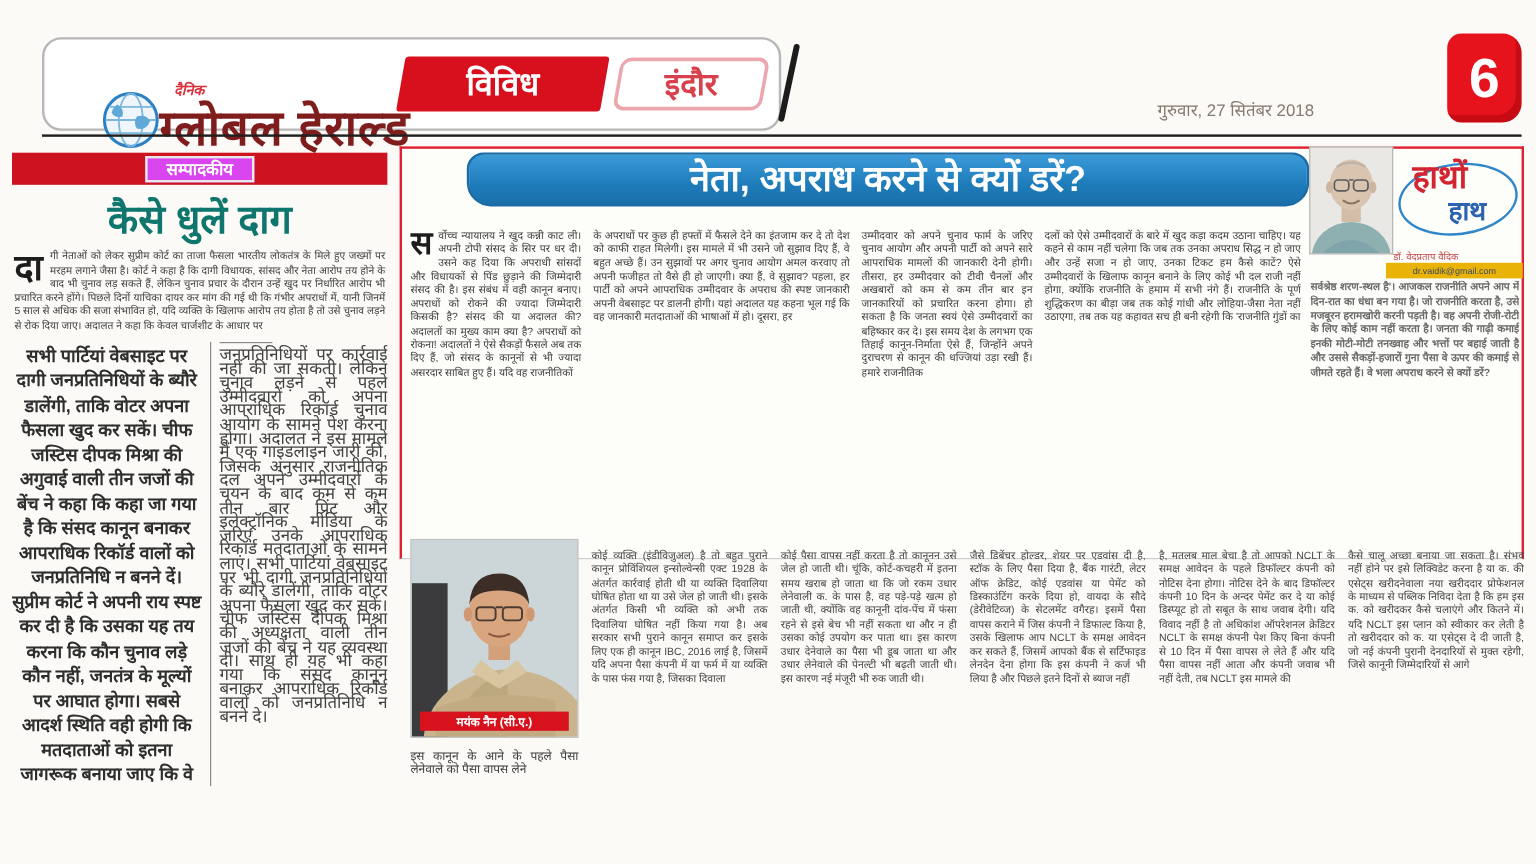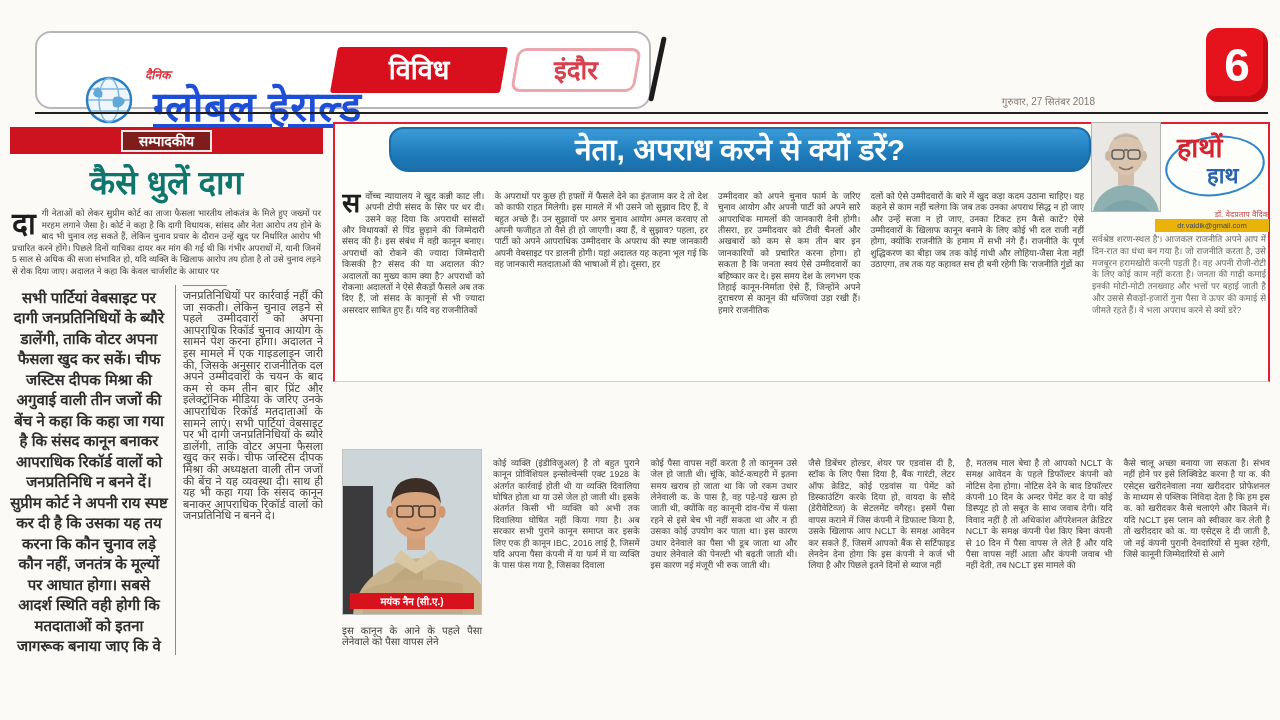--- a/index.html
+++ b/index.html
@@ -7,78 +7,78 @@
     width:1280px;height:720px;position:relative;overflow:hidden;
     background:#fbfaf7;
     font-family:"Liberation Sans","DejaVu Sans",sans-serif;
     color:#333;
   }
   
   .masthead-box{position:absolute;left:35px;top:31px;width:612px;height:74px;background:#fff;
     border:2px solid #b7b7b7;border-radius:16px;}
   .globe-icon{position:absolute;left:47px;top:42px;width:50px;height:50px;}
   .brand-prefix{position:absolute;left:108px;top:33px;color:#d8323c;font-size:12px;font-weight:bold;font-style:italic;}
-  .brand{position:absolute;left:116px;top:44px;font-size:41px;font-weight:bold;color:#1d4ed8;
-    letter-spacing:.5px;white-space:nowrap;text-decoration:underline;}
+  .brand{position:absolute;left:96px;top:44px;font-size:41px;font-weight:bold;color:#7f1d1d;
+    letter-spacing:.5px;white-space:nowrap;}
   .section-banner{position:absolute;left:334px;top:47px;width:170px;height:46px;background:#d8101e;
     transform:skewX(-10deg);border-radius:3px;}
   .section-banner span{display:block;transform:skewX(10deg);color:#fff;font-size:27px;font-weight:bold;
     text-align:center;line-height:46px;}
   .city-box{position:absolute;left:514px;top:48px;width:118px;height:38px;background:#fff;
     border:3px solid #eba7ad;border-radius:9px;transform:skewX(-10deg);}
   .city-box span{display:block;transform:skewX(10deg);color:#d8404e;font-size:26px;font-weight:bold;
     text-align:center;line-height:38px;}
   .slash-mark{position:absolute;left:655px;top:36px;width:5px;height:66px;background:#1c1c1c;
     transform:rotate(12deg);border-radius:3px;}
-  .edition-date{position:absolute;left:955px;top:94px;width:140px;text-align:right;
-    font-size:10px;color:#86796f;}
+  .edition-date{position:absolute;left:955px;top:82px;width:140px;text-align:right;
+    font-size:14px;color:#86796f;}
   .page-badge{position:absolute;left:1206px;top:28px;width:62px;height:74px;background:#e6121c;
     border-radius:12px 16px 16px 12px;color:#fff;font-size:46px;font-weight:bold;
     display:flex;align-items:center;justify-content:center;
     box-shadow:inset -5px -6px 0 rgba(140,0,10,.35);}
   .masthead-rule{position:absolute;left:35px;top:112px;width:1233px;height:2px;background:#1f1f1f;}
 
   
   .editorial{position:absolute;left:10px;top:127px;width:313px;height:593px;overflow:hidden;}
   .ed-band{height:27px;background:#cd1220;display:flex;align-items:center;justify-content:center;}
-  .ed-kicker{background:#7f1d1d;border:2px solid #e9e9e9;color:#fff;font-size:14px;font-weight:bold;
+  .ed-kicker{background:#d946ef;border:2px solid #e9e9e9;color:#fff;font-size:14px;font-weight:bold;
     padding:0 16px;line-height:18px;}
   .ed-headline{text-align:center;font-size:33px;color:#0f766e;margin:5px 0 3px;font-weight:600;}
   .ed-intro{font-size:8.6px;line-height:11.6px;text-align:justify;color:#414141;margin:4px 2px 0;}
   .dropcap-lg{float:left;font-size:30px;font-weight:bold;line-height:27px;margin:2px 6px 0 0;color:#1d1d1d;}
   .ed-cols{display:flex;margin-top:7px;height:370px;overflow:hidden;}
   .ed-quote{width:53%;padding:3px 7px 0 0;font-size:15px;line-height:20.5px;font-weight:bold;
     color:#2e2e2e;text-align:center;border-right:1.5px solid #8a8a8a;}
-  .ed-side{width:47%;padding-left:7px;font-size:11px;line-height:11.6px;text-align:justify;color:#414141;}
+  .ed-side{width:47%;padding-left:7px;font-size:14px;line-height:11.6px;text-align:justify;color:#414141;}
   .ed-side::before{content:'';display:block;width:44px;height:1.5px;background:#8a8a8a;margin-bottom:4px;}
 
   
-  .article1{position:absolute;left:333px;top:122px;width:937px;height:260px;background:#fdfdfa;
+  .article1{position:absolute;left:333px;top:122px;width:937px;height:344px;background:#fdfdfa;
     border:2.5px solid #e02030;border-bottom:1px solid #cfcfcf;box-sizing:border-box;}
   .a1-banner{position:absolute;left:54px;top:3px;width:702px;height:45px;
     background:linear-gradient(180deg,#3b9ad8 0%,#1e7cba 60%,#1a6faa 100%);
     border:2px solid #1b6ca6;border-radius:14px 14px 20px 20px;box-sizing:border-box;
     color:#fff;font-size:30px;font-weight:bold;text-align:center;line-height:41px;}
   .a1-photo{position:absolute;left:756px;top:-2px;width:68px;height:88px;border:1px solid #b5b5b5;
     background:#e6e4e0;overflow:hidden;}
   .a1-logobox{position:absolute;left:830px;top:4px;width:102px;height:76px;}
   .a1-ellipse{position:absolute;left:0;top:8px;width:96px;height:56px;border:2.5px solid #2f86c8;
     border-radius:50%;transform:rotate(-7deg);}
   .a1-logo1{position:absolute;left:12px;top:0;color:#d32430;font-size:27px;font-weight:bold;}
   .a1-logo2{position:absolute;left:42px;top:31px;color:#2b63ae;font-size:22px;font-weight:bold;}
-  .a1-author{position:absolute;left:826px;top:84px;width:108px;text-align:right;font-size:8px;color:#c04a4a;}
+  .a1-author{position:absolute;left:826px;top:84px;width:108px;text-align:left;font-size:8px;color:#c04a4a;}
   .a1-email{position:absolute;left:820px;top:95px;width:114px;background:#eab308;font-size:7.5px;
     color:#3a4a6a;text-align:center;padding:2px 0;}
   .a1-cols{position:absolute;left:7px;top:58px;width:742px;height:250px;display:flex;gap:10px;overflow:hidden;}
   .a1-col{font-size:8.7px;line-height:11.4px;text-align:justify;color:#3e3e3e;}
   .a1-col.narrow{flex:1;}
   .a1-col.wide{flex:1.5;}
   .dropcap-a1{float:left;font-size:27px;line-height:24px;font-weight:bold;margin:0 5px 0 0;color:#1d1d1d;}
   .a1-side{position:absolute;left:757px;top:110px;width:174px;height:198px;font-size:8.7px;
-    line-height:11.8px;text-align:justify;color:#6b6b6b;overflow:hidden;}
+    line-height:11.8px;text-align:justify;color:#6b6b6b;overflow:hidden;font-weight:bold;}
 
   
   .article2{position:absolute;left:333px;top:440px;width:940px;height:280px;overflow:hidden;}
   .a2-headline{font-size:40px;font-weight:600;color:#171717;padding:2px 0 0 5px;white-space:nowrap;}
   .a2-body{display:flex;gap:11px;margin-top:9px;padding:0 3px 0 9px;height:206px;overflow:hidden;}
   .a2-photo-wrap{width:140px;flex:0 0 140px;}
   .a2-photo{position:relative;width:138px;height:164px;border:1px solid #c3c3c3;overflow:hidden;background:#cdd6d8;}
   .a2-caption{position:absolute;left:7px;right:7px;bottom:5px;background:#d8121c;color:#fff;
     font-size:10px;font-weight:bold;text-align:center;padding:1px 16px;}
   .a2-below{margin-top:10px;font-size:10px;line-height:11.4px;text-align:justify;color:#3e3e3e;}

